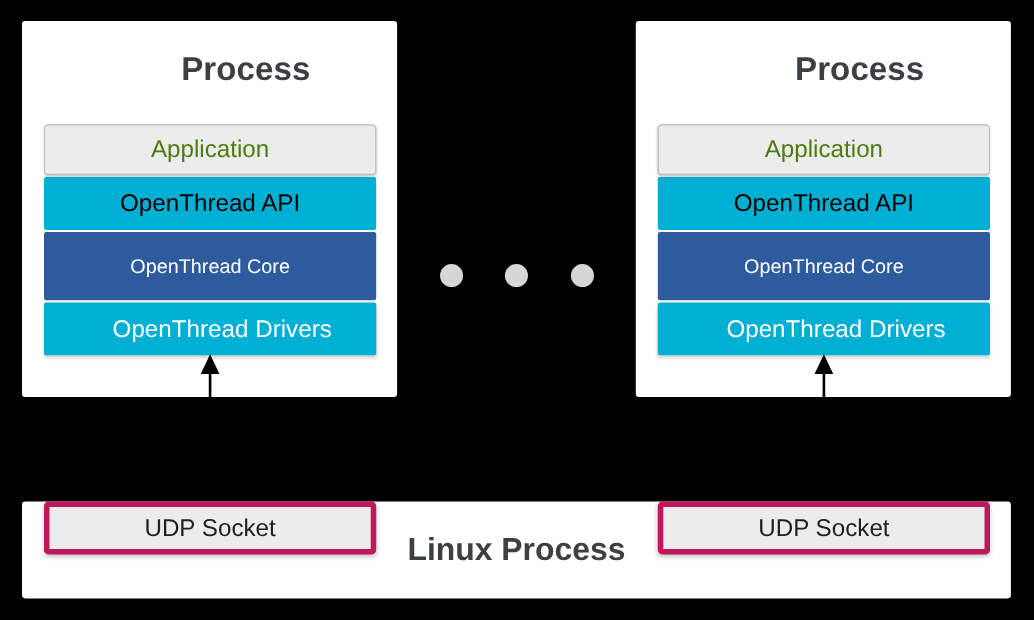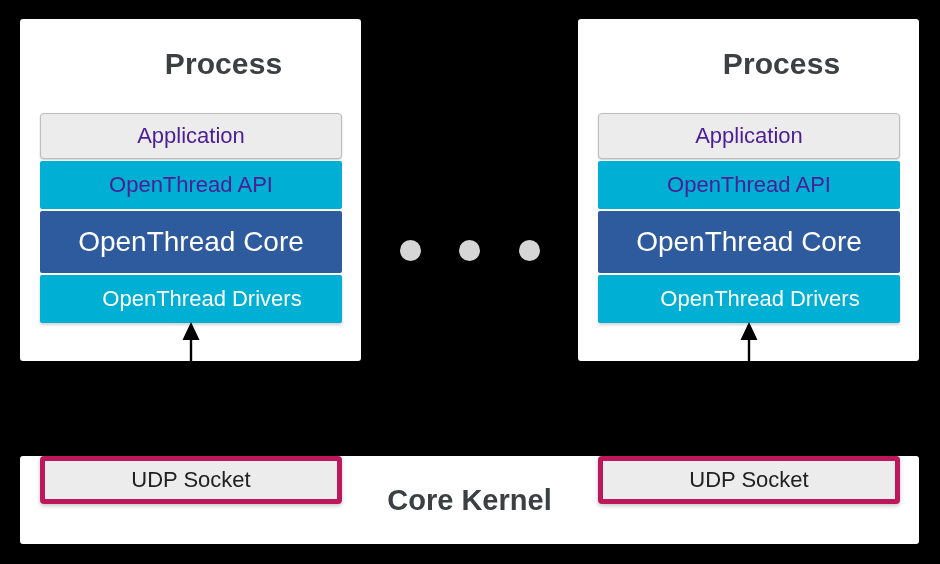--- a/index.html
+++ b/index.html
@@ -67,42 +67,42 @@
     justify-content: center;
     text-align: center;
     line-height: 1;
   }
 
   .layer-app {
     height: 46px;
     background: #ececec;
     border: 1px solid #bdbdbd;
     border-radius: 4px;
-    color: #4c1d95;
+    color: #4d7c0f;
     font-size: 22px;
     box-shadow: 0 1px 2px rgba(0,0,0,0.20);
     position: relative;
     z-index: 2;
   }
 
   .layer-api {
     height: 48px;
     margin-top: 2px;
     background: #00AFD4;
-    color: #4c1d95;
+    color: #000000;
     font-size: 22px;
     border-radius: 2px;
   }
 
   .layer-core {
     height: 62px;
     margin-top: 2px;
     background: #2E5B9E;
     color: #ffffff;
-    font-size: 28px;
+    font-size: 18px;
     border-radius: 2px;
   }
 
   .layer-drivers {
     height: 48px;
     margin-top: 2px;
     background: #00AFD4;
     color: #ffffff;
     font-size: 22px;
     border-radius: 2px;
@@ -228,18 +228,18 @@
 
     <div class="arrow-up">
       <svg width="22" height="44" viewBox="0 0 22 44" xmlns="http://www.w3.org/2000/svg">
         <line x1="11" y1="44" x2="11" y2="14" stroke="#000000" stroke-width="2.4"></line>
         <polygon points="11,1 19.5,19 2.5,19" fill="#000000"></polygon>
       </svg>
     </div>
   </div>
 
   <div class="kernel-panel">
-    <div class="kernel-label">Core Kernel</div>
+    <div class="kernel-label">Linux Process</div>
     <div class="socket-box left">UDP Socket</div>
     <div class="socket-box right">UDP Socket</div>
   </div>
 
 </div>
 
 </body></html>

